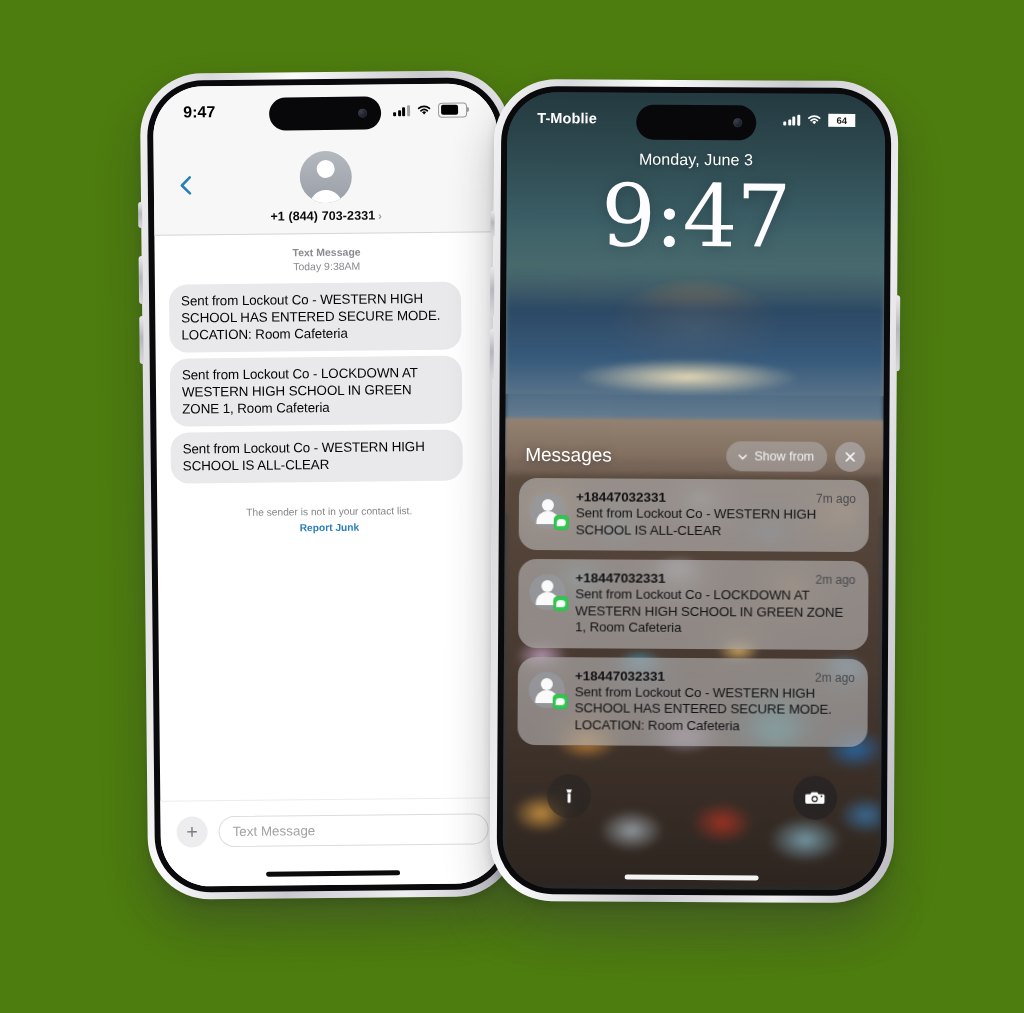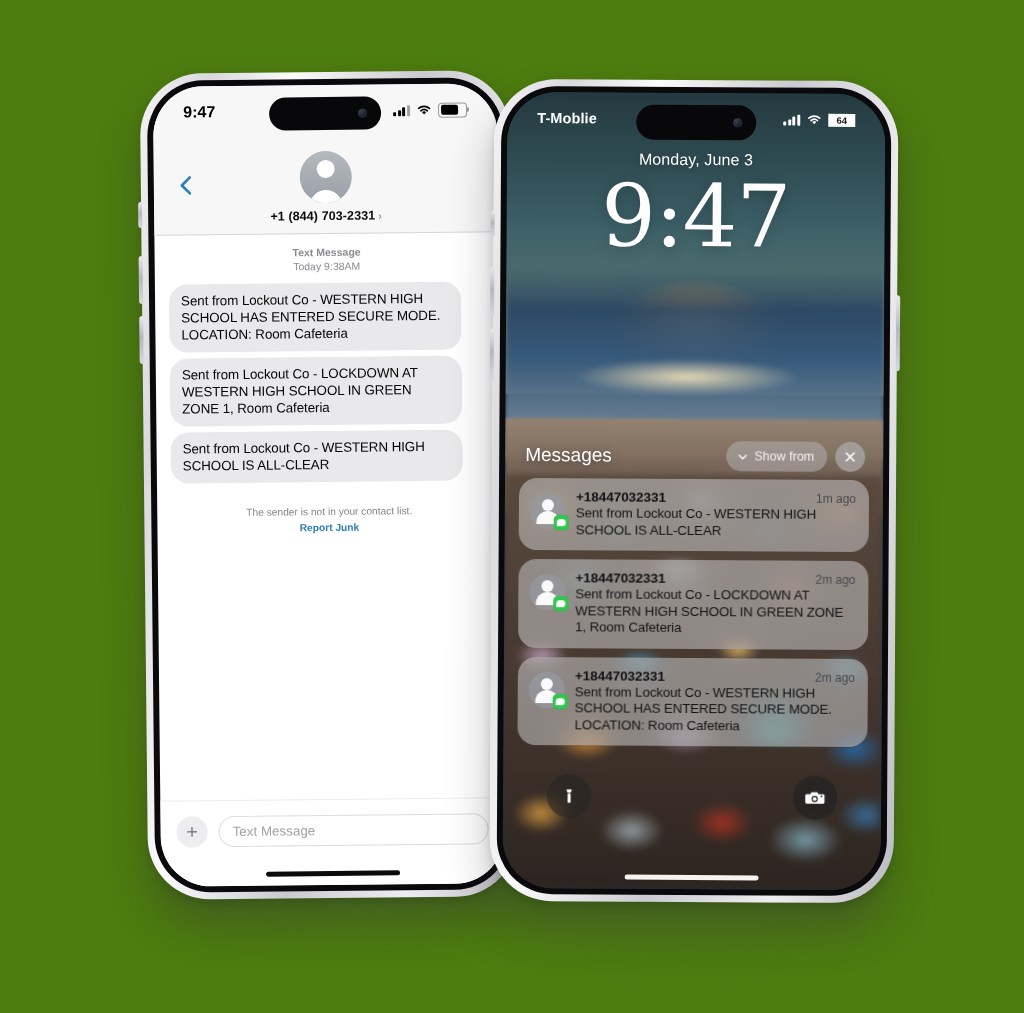--- a/index.html
+++ b/index.html
@@ -688,21 +688,21 @@
             <div class="notif-avatar">
               <span class="head"></span>
                 <span class="body"></span>
               <span class="app-badge">
                   <span class="bub"></span>
                 </span>
             </div>
             <div class="notif-body">
               <div class="notif-top">
                 <span class="notif-sender">+18447032331</span>
-                <span class="notif-time">1m ago</span>
+                <span class="notif-time">7m ago</span>
               </div>
               <div class="notif-text">Sent from Lockout Co - WESTERN HIGH SCHOOL IS ALL-CLEAR</div>
             </div>
           </div>
 
           <div class="notif">
             <div class="notif-avatar">
               <span class="head"></span>
                 <span class="body"></span>
               <span class="app-badge">

